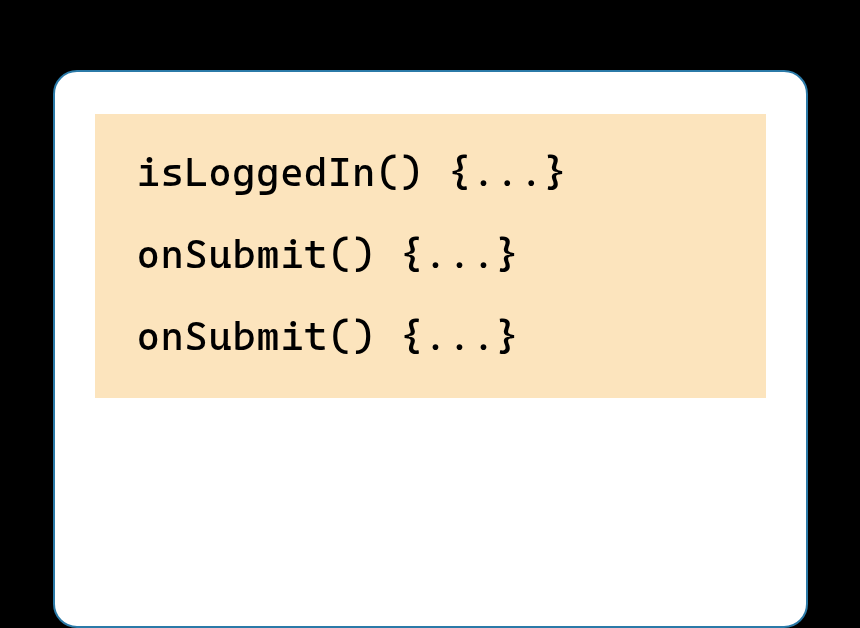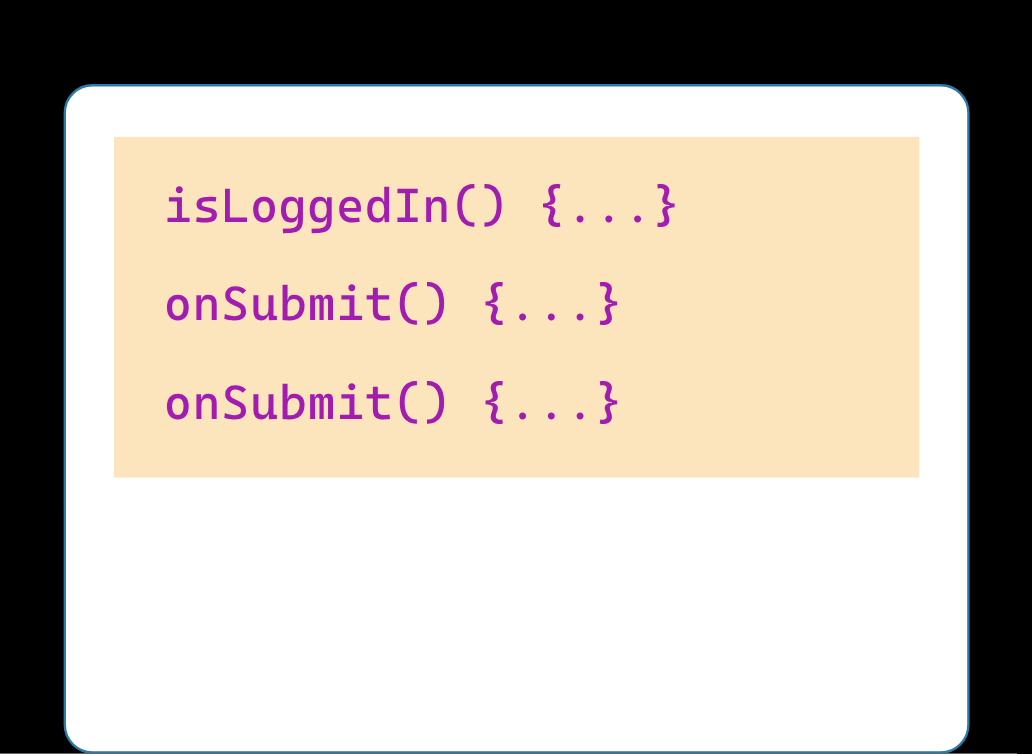--- a/index.html
+++ b/index.html
@@ -24,21 +24,21 @@
       border-radius: 24px;
       padding: 42px 40px;
     }
     .code-block {
       background: #fce4bd;
       padding: 38px 42px 42px 42px;
     }
     .code-line {
       font-family: "SF Mono", Monaco, "Cascadia Code", "Roboto Mono", Consolas, "Courier New", monospace;
       font-size: 40px;
-      color: #a21caf;
+      color: #000000;
       line-height: 1.0;
       margin-bottom: 42px;
       letter-spacing: 0.5px;
     }
     .code-line:last-child {
       margin-bottom: 0;
     }
   </style>
 </head>
 <body>

